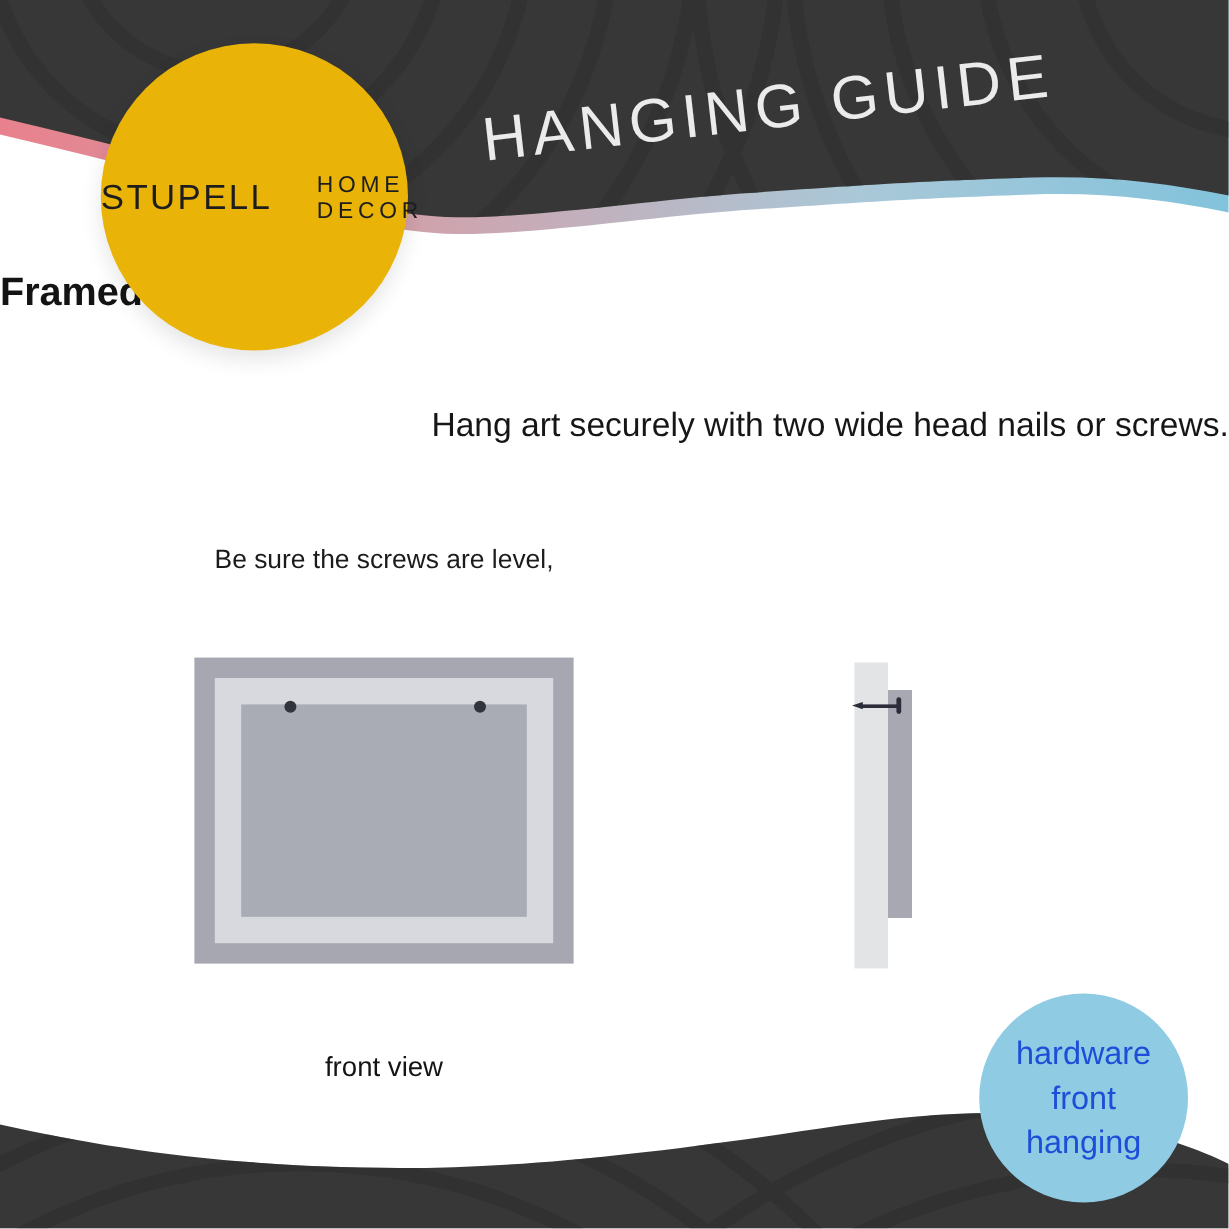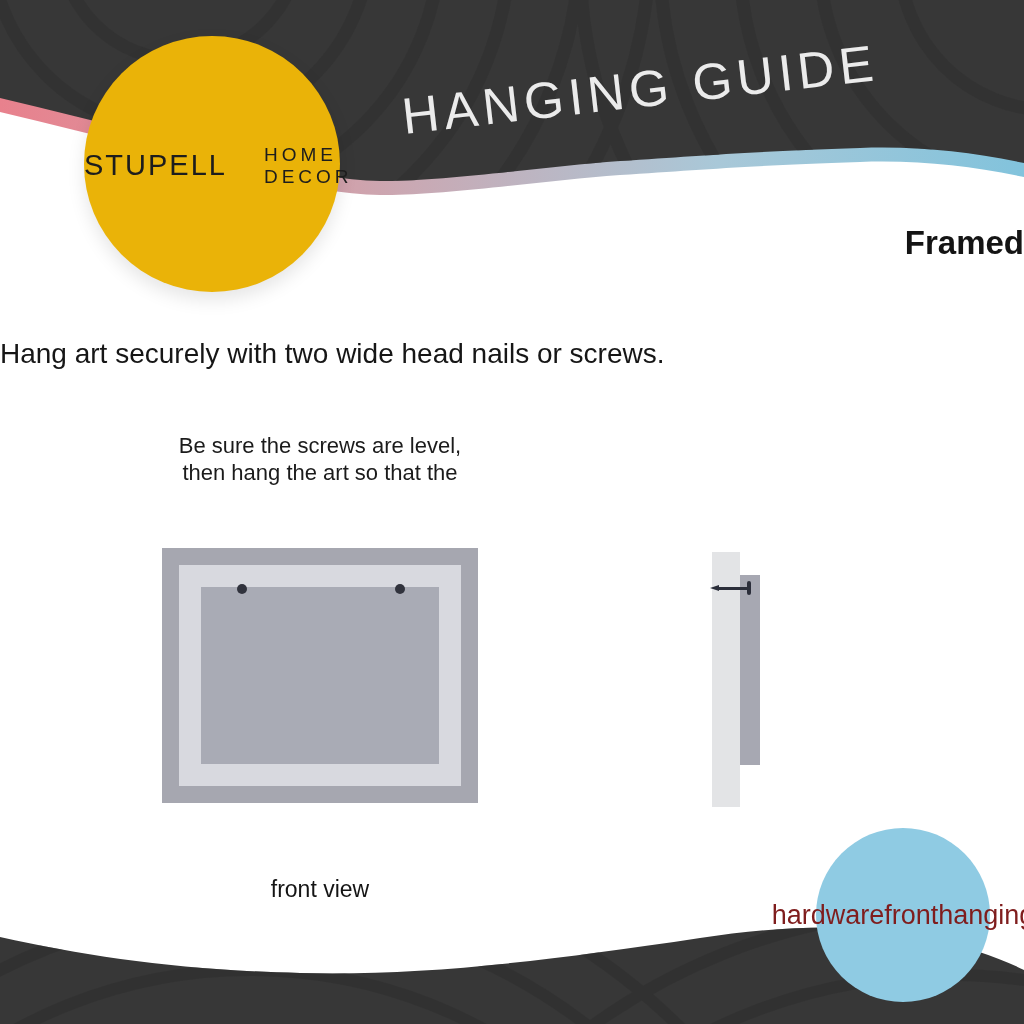--- a/index.html
+++ b/index.html
@@ -25,29 +25,29 @@
     background:#eab308; border-radius:50%; z-index:5;
     box-shadow:0 8px 18px rgba(0,0,0,0.10);
     display:flex; flex-direction:row; align-items:center;
   }
   .logo-swoosh { margin-top:34px; }
   .logo-name { font-size:29px; letter-spacing:2px; color:#1d1d1d; font-weight:500; margin-top:2px; }
   .logo-sub  { font-size:19px; letter-spacing:4px; color:#1d1d1d; margin-top:4px;margin-left:37px; }
 
   
   .product-title {
-    position:absolute; left:0; top:221px; width:1024px; text-align:right;
+    position:absolute; left:0; top:221px; width:1024px; text-align:left;
     font-size:33px; line-height:43px; font-weight:700; color:#141414; z-index:2;
   }
   .main-instruction {
-    position:absolute; left:0; top:338px; width:1024px; text-align:left;
+    position:absolute; left:0; top:338px; width:1024px; text-align:right;
     font-size:28px; color:#161616; z-index:2;
   }
   .caption { position:absolute; text-align:center; font-size:22px; color:#1b1b1b; z-index:2; }
-  .caption-left  { left:148px; top:432px; width:344px; line-height:27px; }
+  .caption-left  { left:148px; top:452px; width:344px; line-height:27px; }
   .caption-right { left:577px; top:453px; width:320px; line-height:29px; }
   .view-label { position:absolute; text-align:center; font-size:23px; color:#141414; z-index:2;margin-top:44px; }
   .label-front { left:162px; top:832px; width:316px; }
   .label-side  { left:637px; top:843px; width:200px; }
 
   
   .front-frame {
     position:absolute; left:162px; top:548px; width:316px; height:255px;
     background:#a6a7b0; padding:17px; z-index:2;
   }
@@ -68,22 +68,22 @@
     position:absolute; left:0; top:4px; width:0; height:0;
     border-right:9px solid #2b2e3a; border-top:3px solid transparent; border-bottom:3px solid transparent;
   }
   .side-nail .shaft { position:absolute; left:8px; top:5.5px; width:30px; height:3px; background:#2b2e3a; }
   .side-nail .head  { position:absolute; left:37px; top:0; width:3.5px; height:14px; background:#2b2e3a; border-radius:2px; }
 
   
   .badge-circle {
     position:absolute; left:816px; top:828px; width:174px; height:174px;
     border-radius:50%; background:#8fcbe3; z-index:6;
-    display:flex; flex-direction:row; align-items:center; justify-content:center;
-    text-align:center; color:#7f1d1d; font-size:27px; line-height:37px;
+    display:flex; flex-direction:column; align-items:center; justify-content:center;
+    text-align:center; color:#1d4ed8; font-size:27px; line-height:37px;
   }
 
   
   .footer-svg { position:absolute; left:0; top:900px; z-index:2; }
 </style>
 </head>
 <body>
 
 <div class="page">
 
@@ -145,21 +145,20 @@
   </div>
 
   <div class="product-title">
     <div>Framed</div>
   </div>
 
   <div class="main-instruction">Hang art securely with two wide head nails or screws.</div>
 
   <div class="caption caption-left">
     <div>Be sure the screws are level,</div>
-    <div>then hang the art so that the</div>
   </div>
 
 
   <div class="front-frame">
     <div class="mat">
       <div class="canvas"></div>
     </div>
     <div class="screw-dot s1"></div>
     <div class="screw-dot s2"></div>
   </div>

